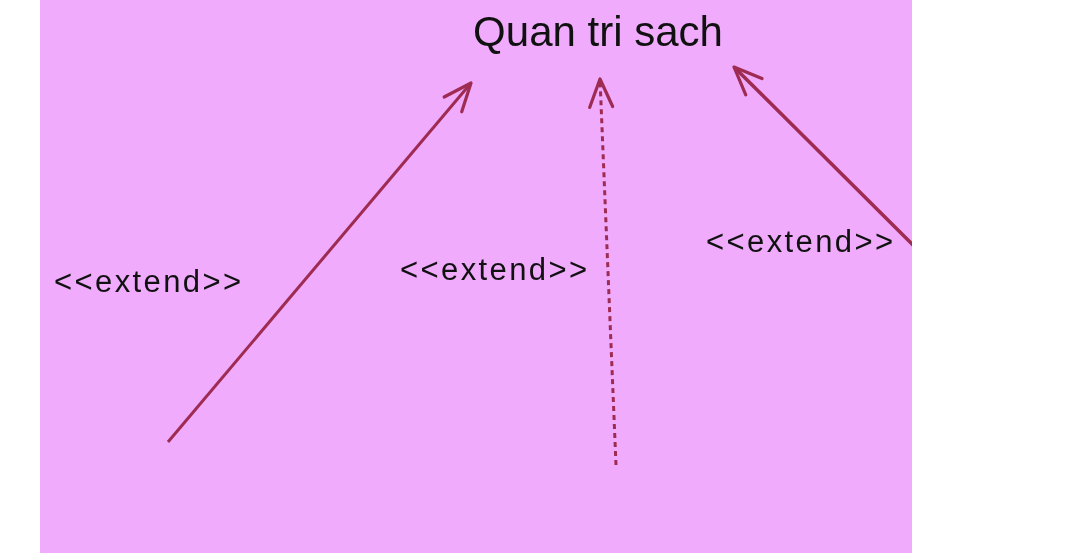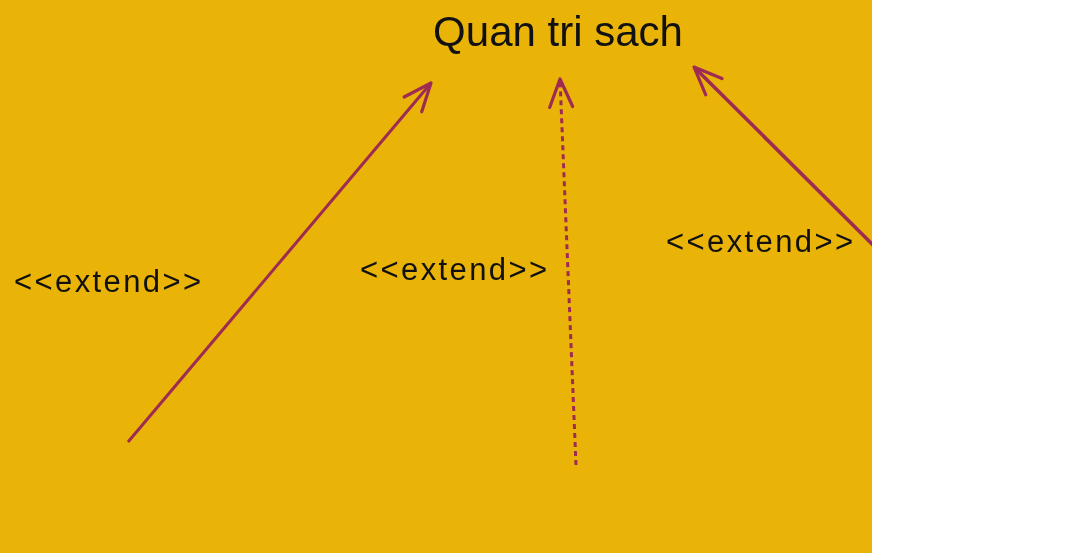--- a/index.html
+++ b/index.html
@@ -4,24 +4,25 @@
 <style>
   html, body {
     margin: 0;
     padding: 0;
     background: #ffffff;
   }
   .stage {
     position: relative;
     width: 872px;
     height: 553px;
-    background: #eab308;
+    background: #f0abfc;
     overflow: hidden;
     font-family: "Liberation Sans", sans-serif;
     color: #111111;
+    margin-left: 40px;
   }
   .title {
     position: absolute;
     top: 8px;
     left: 558px;
     transform: translateX(-50%);
     font-size: 42px;
     font-weight: 400;
     color: #111111;
     white-space: nowrap;

